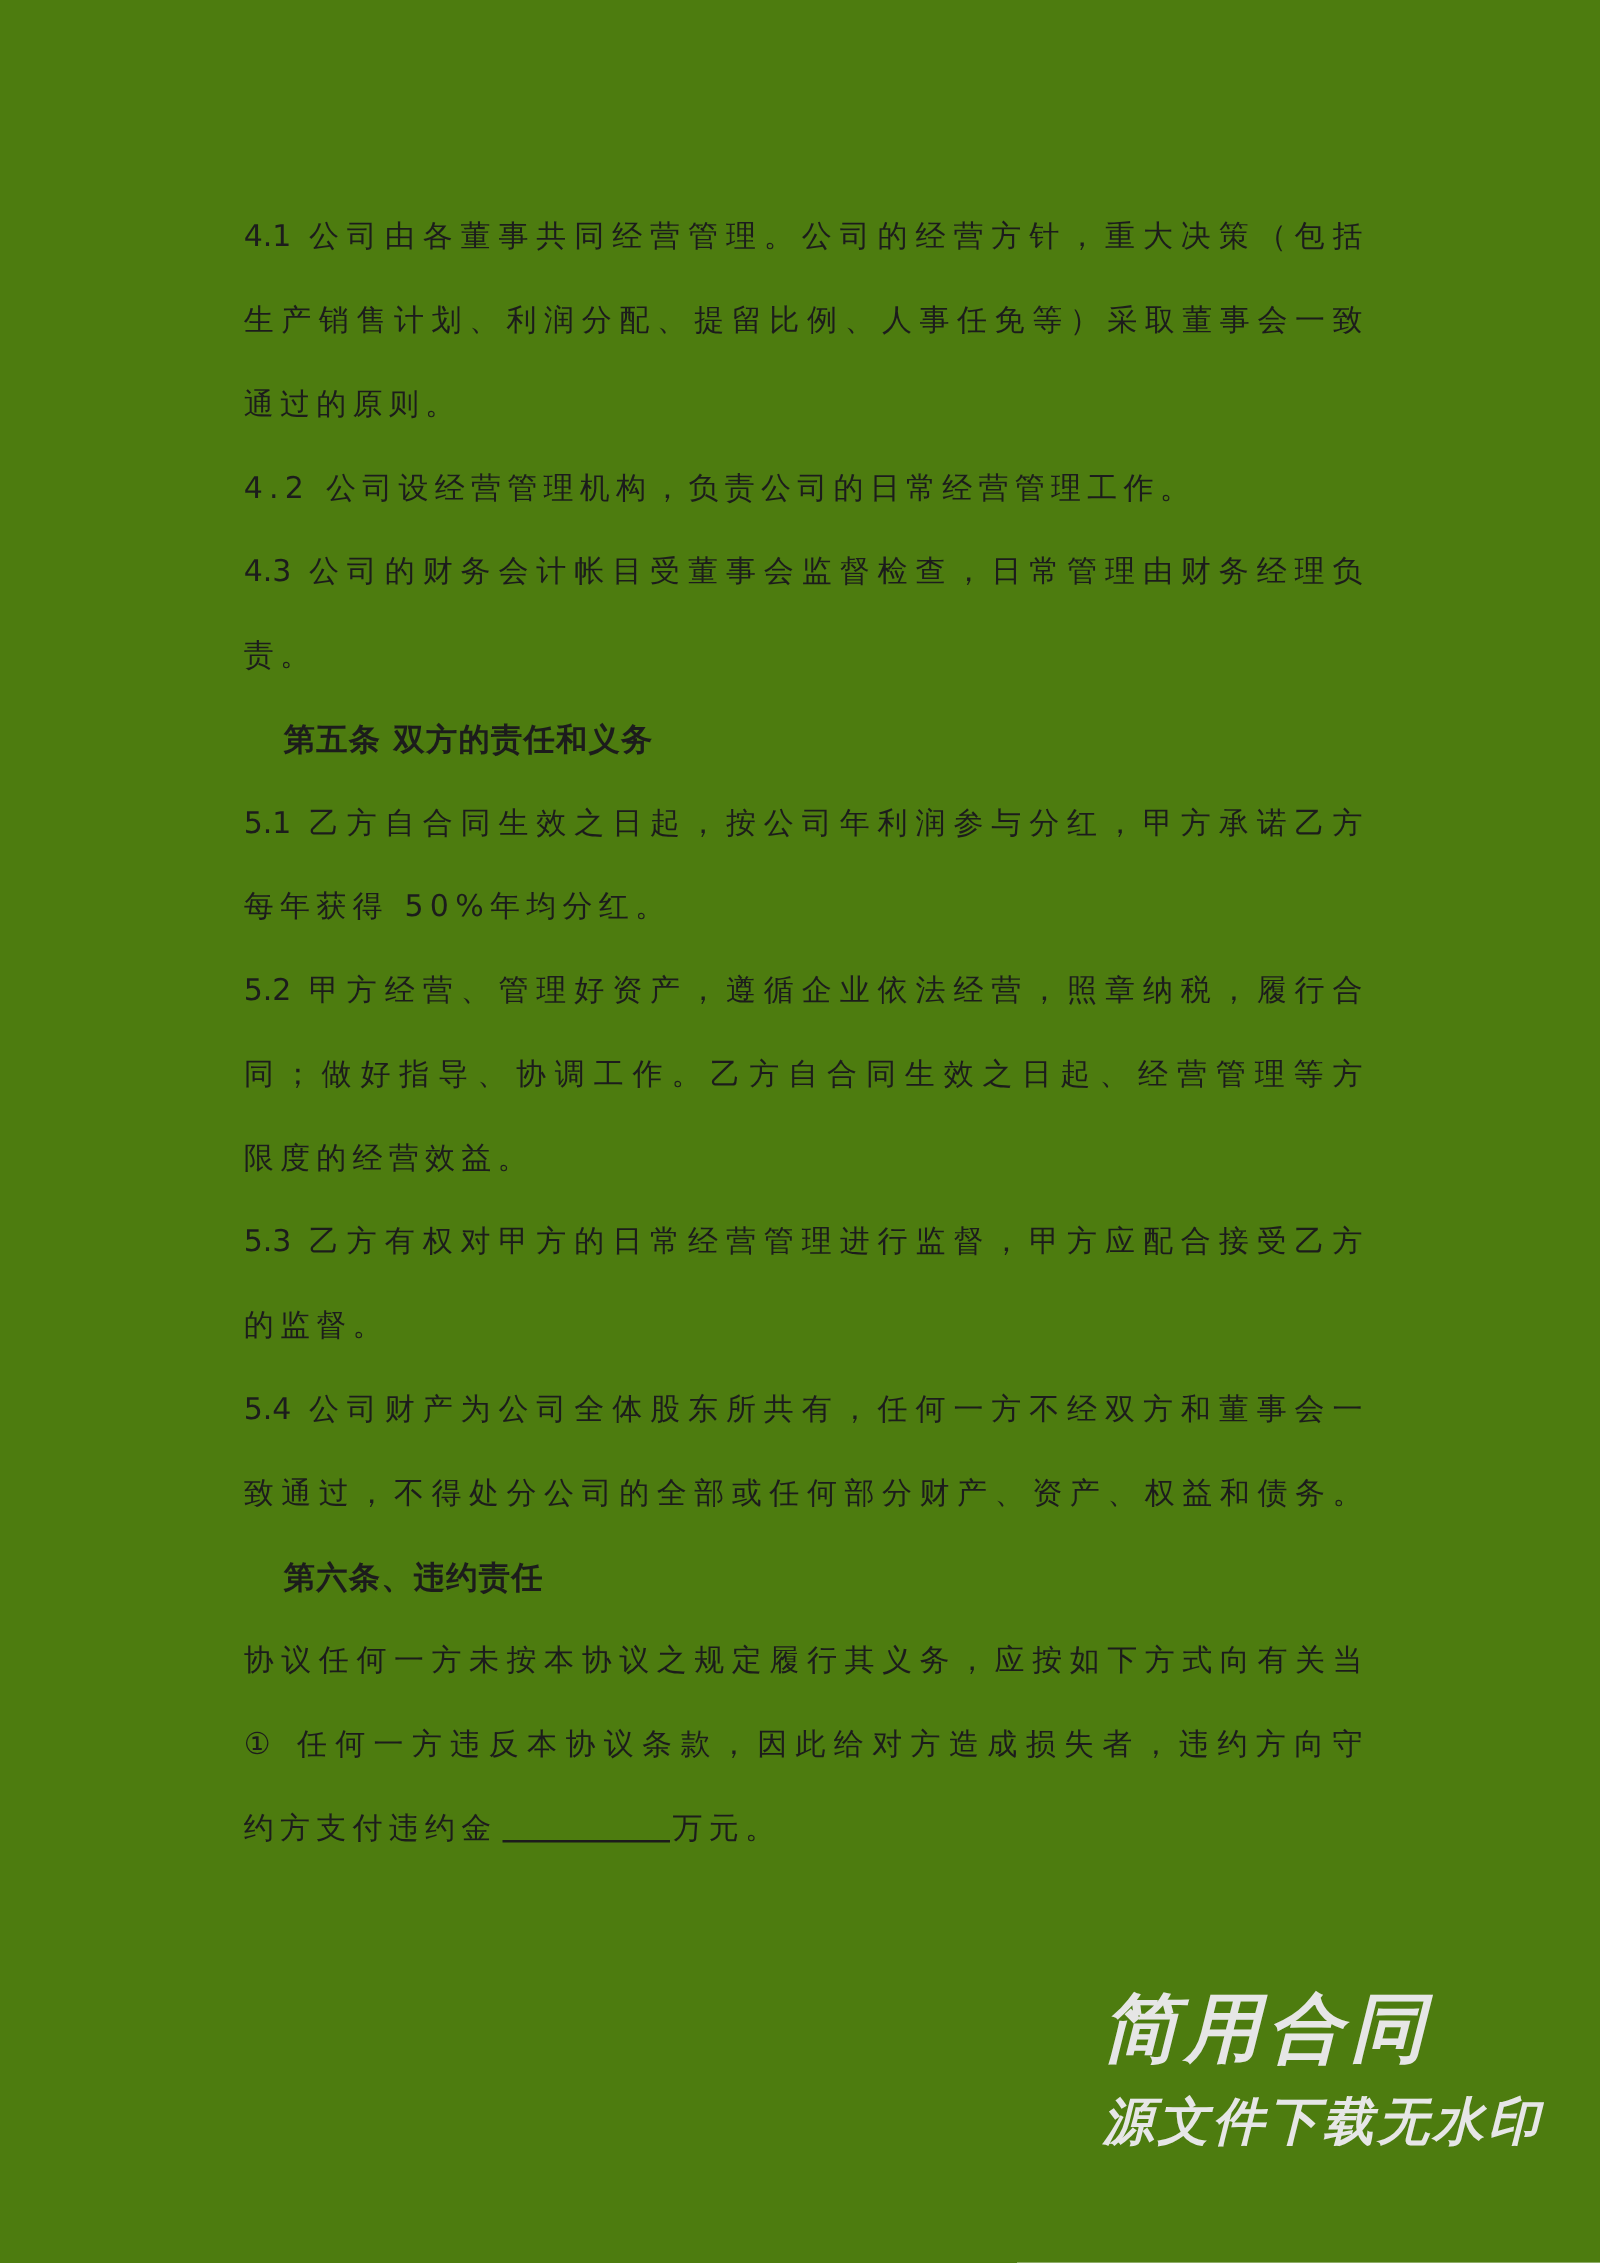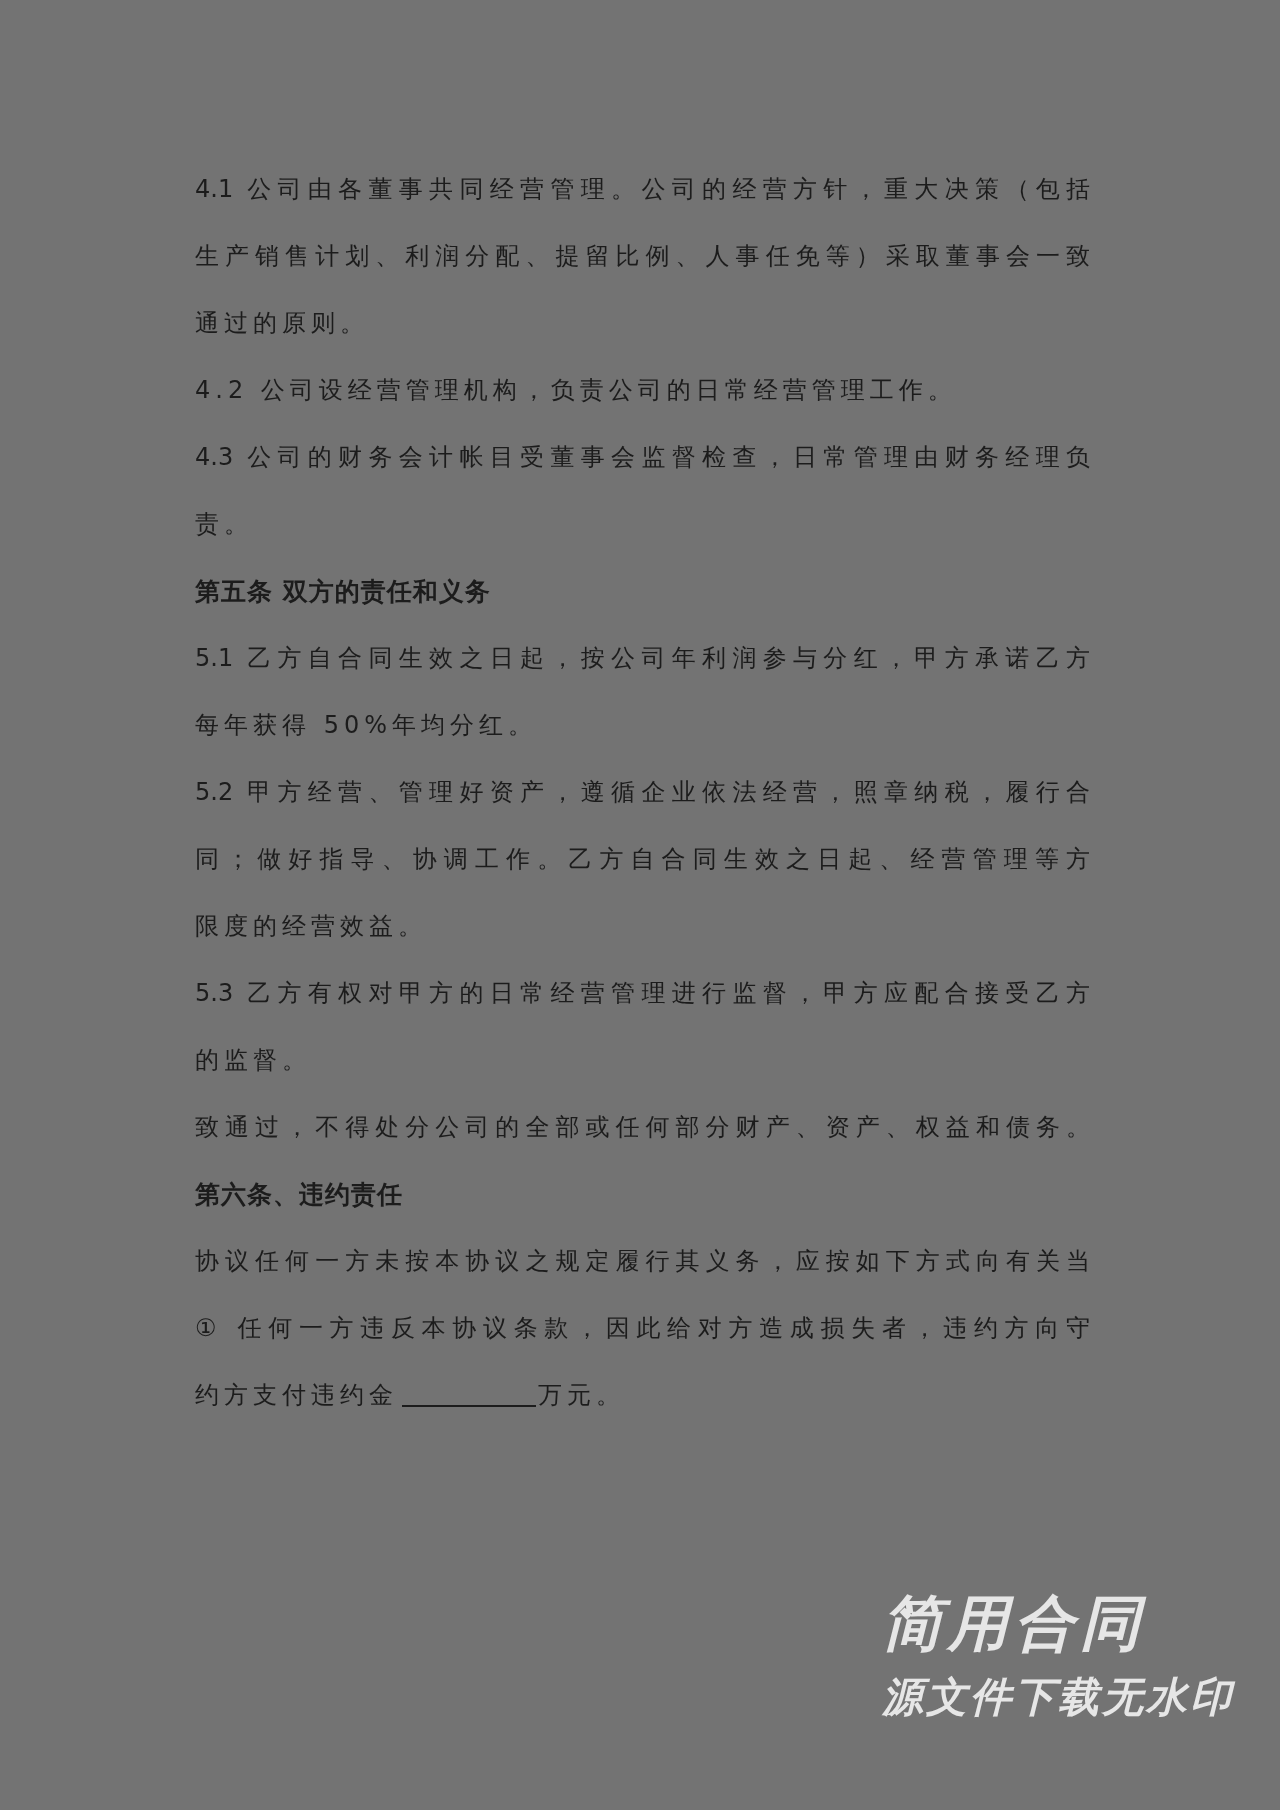--- a/index.html
+++ b/index.html
@@ -13,21 +13,21 @@
     position: relative;
     overflow: hidden;
     font-family: "DejaVu Sans", "Liberation Sans", sans-serif;
     color: #1c1c1c;
   }
   .page {
     position: absolute;
     left: 0; top: 0;
     width: 1280px;
     height: 1810px;
-    background: #737373;
+    background: #4d7c0f;
     text-decoration: underline;
   }
   .content {
     position: absolute;
     left: 195px;
     top: 156px;
     width: 895px;
   }
   .line {
     height: 67px;
@@ -43,20 +43,21 @@
     text-align: left;
     text-align-last: left;
     letter-spacing: 5px;
   }
   .line.heading {
     font-weight: bold;
     text-align: left;
     text-align-last: left;
     letter-spacing: 1px;
     font-size: 25px;
+    margin-left: 32px;
   }
   .blank {
     display: inline-block;
     width: 134px;
     height: 24px;
     border-bottom: 2px solid #1c1c1c;
     vertical-align: -4px;
     margin: 0 2px 0 4px;
   }
   .watermark {
@@ -97,20 +98,21 @@
     <div class="line">4.3 公司的财务会计帐目受董事会监督检查，日常管理由财务经理负</div>
     <div class="line last">责。</div>
     <div class="line heading">第五条  双方的责任和义务</div>
     <div class="line">5.1 乙方自合同生效之日起，按公司年利润参与分红，甲方承诺乙方</div>
     <div class="line last">每年获得 50%年均分红。</div>
     <div class="line">5.2  甲方经营、管理好资产，遵循企业依法经营，照章纳税，履行合</div>
     <div class="line">同；做好指导、协调工作。乙方自合同生效之日起、经营管理等方</div>
     <div class="line last">限度的经营效益。</div>
     <div class="line">5.3  乙方有权对甲方的日常经营管理进行监督，甲方应配合接受乙方</div>
     <div class="line last">的监督。</div>
+    <div class="line">5.4  公司财产为公司全体股东所共有，任何一方不经双方和董事会一</div>
     <div class="line">致通过，不得处分公司的全部或任何部分财产、资产、权益和债务。</div>
     <div class="line heading">第六条、违约责任</div>
     <div class="line">协议任何一方未按本协议之规定履行其义务，应按如下方式向有关当</div>
     <div class="line">①  任何一方违反本协议条款，因此给对方造成损失者，违约方向守</div>
     <div class="line last">
       <span>约方支付违约金</span><span class="blank"></span><span>万元。</span>
     </div>
   </div>
 
   <div class="watermark">

